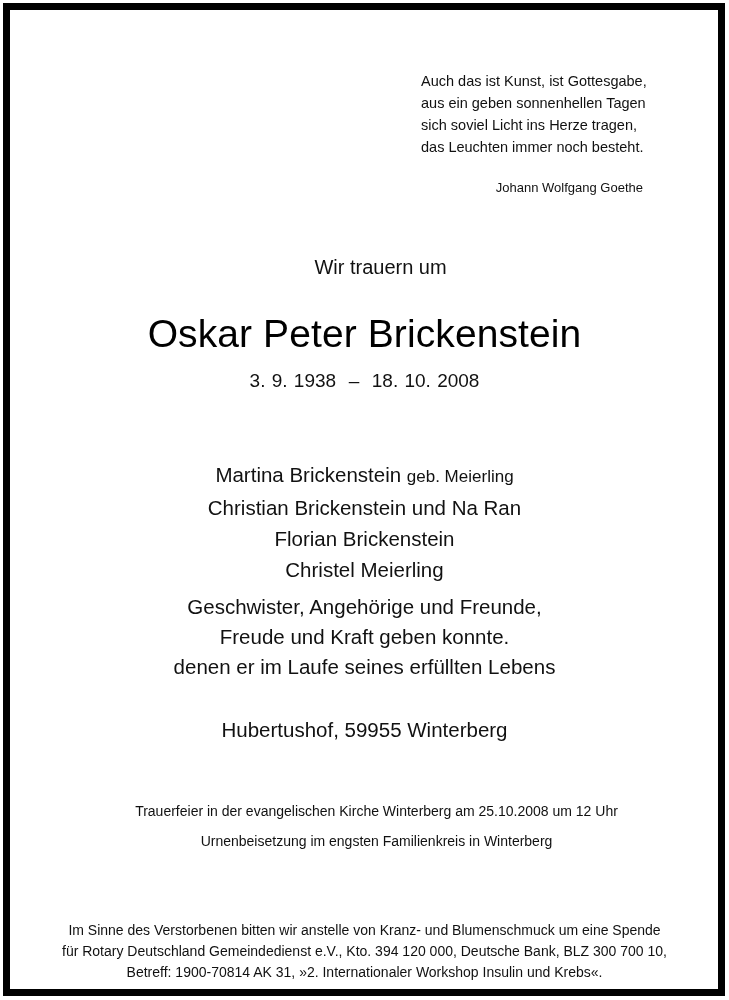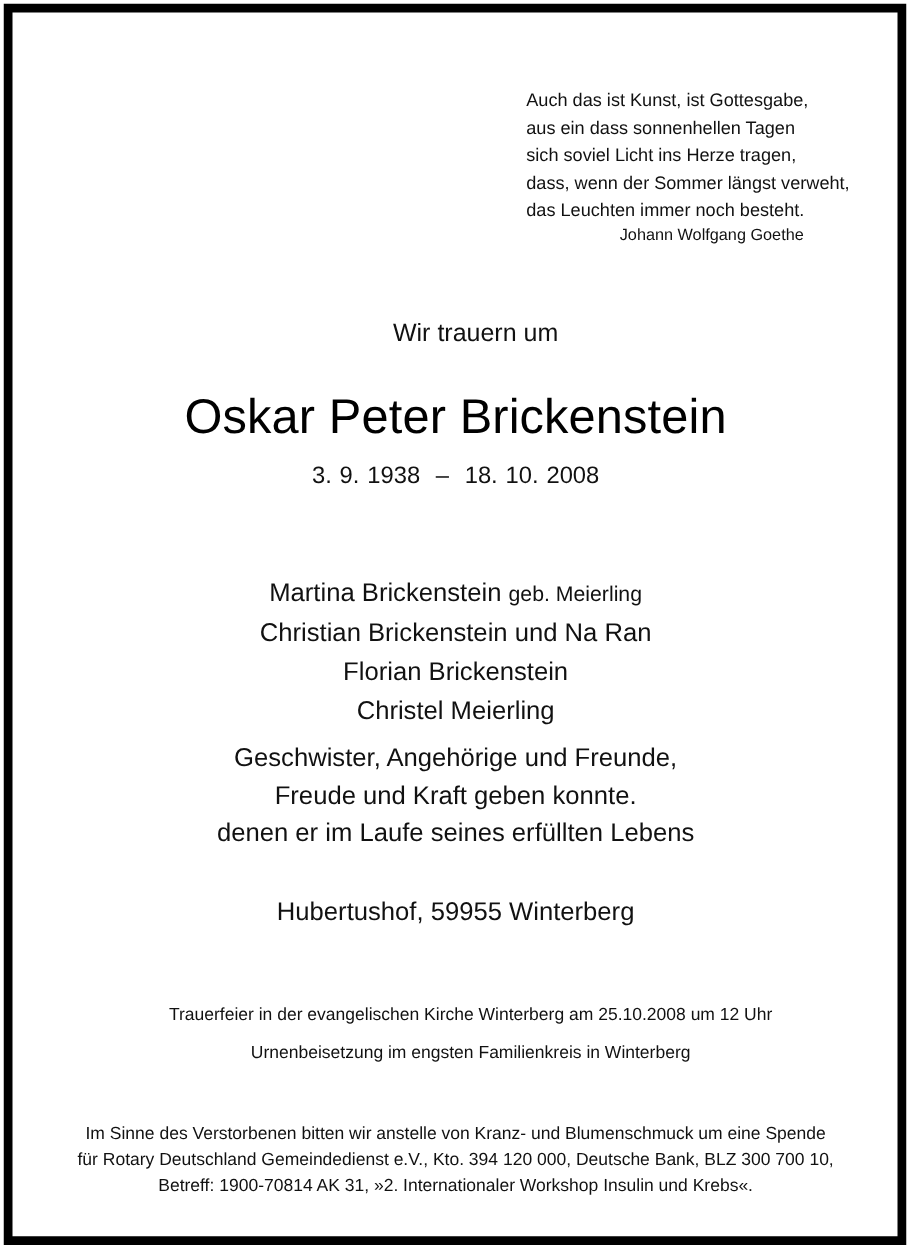--- a/index.html
+++ b/index.html
@@ -13,32 +13,31 @@
   .poem div { height: 22px; margin-left: 45px; }
   .author { right: 86px; top: 180px; font-size: 13px; }
   .intro { top: 256px; font-size: 20px; margin-left: 16px; }
   .name { top: 312px; font-size: 39px; color: #000; letter-spacing: 0.1px; }
   .dates { top: 370px; font-size: 19px; word-spacing: 1px; }
   .fam { font-size: 20.5px; line-height: 31px; }
   .fam .small { font-size: 17px; }
   .fam2 { font-size: 20.5px; line-height: 30px; }
   .addr { top: 718px; font-size: 20.5px; }
   .svc { font-size: 14px; padding-left: 12px; }
-  .note { font-size: 14px; line-height: 21px; top: 896px; }
+  .note { font-size: 14px; line-height: 21px; top: 920px; }
 </style>
 </head>
 <body>
 
 <div class="frame"></div>
 
 <div class="abs poem">
   <div>Auch das ist Kunst, ist Gottesgabe,</div>
-  <div>aus ein dass sonnenhellen Tagen</div>
+  <div>aus ein geben sonnenhellen Tagen</div>
   <div>sich soviel Licht ins Herze tragen,</div>
-  <div>dass, wenn der Sommer längst verweht,</div>
   <div>das Leuchten immer noch besteht.</div>
 </div>
 <div class="abs author">Johann Wolfgang Goethe</div>
 
 <div class="abs center intro">Wir trauern um</div>
 <div class="abs center name">Oskar Peter Brickenstein</div>
 <div class="abs center dates" style="white-space:pre;">3. 9. 1938  –  18. 10. 2008</div>
 
 <div class="abs center fam" style="top:459px;">
   <div>

